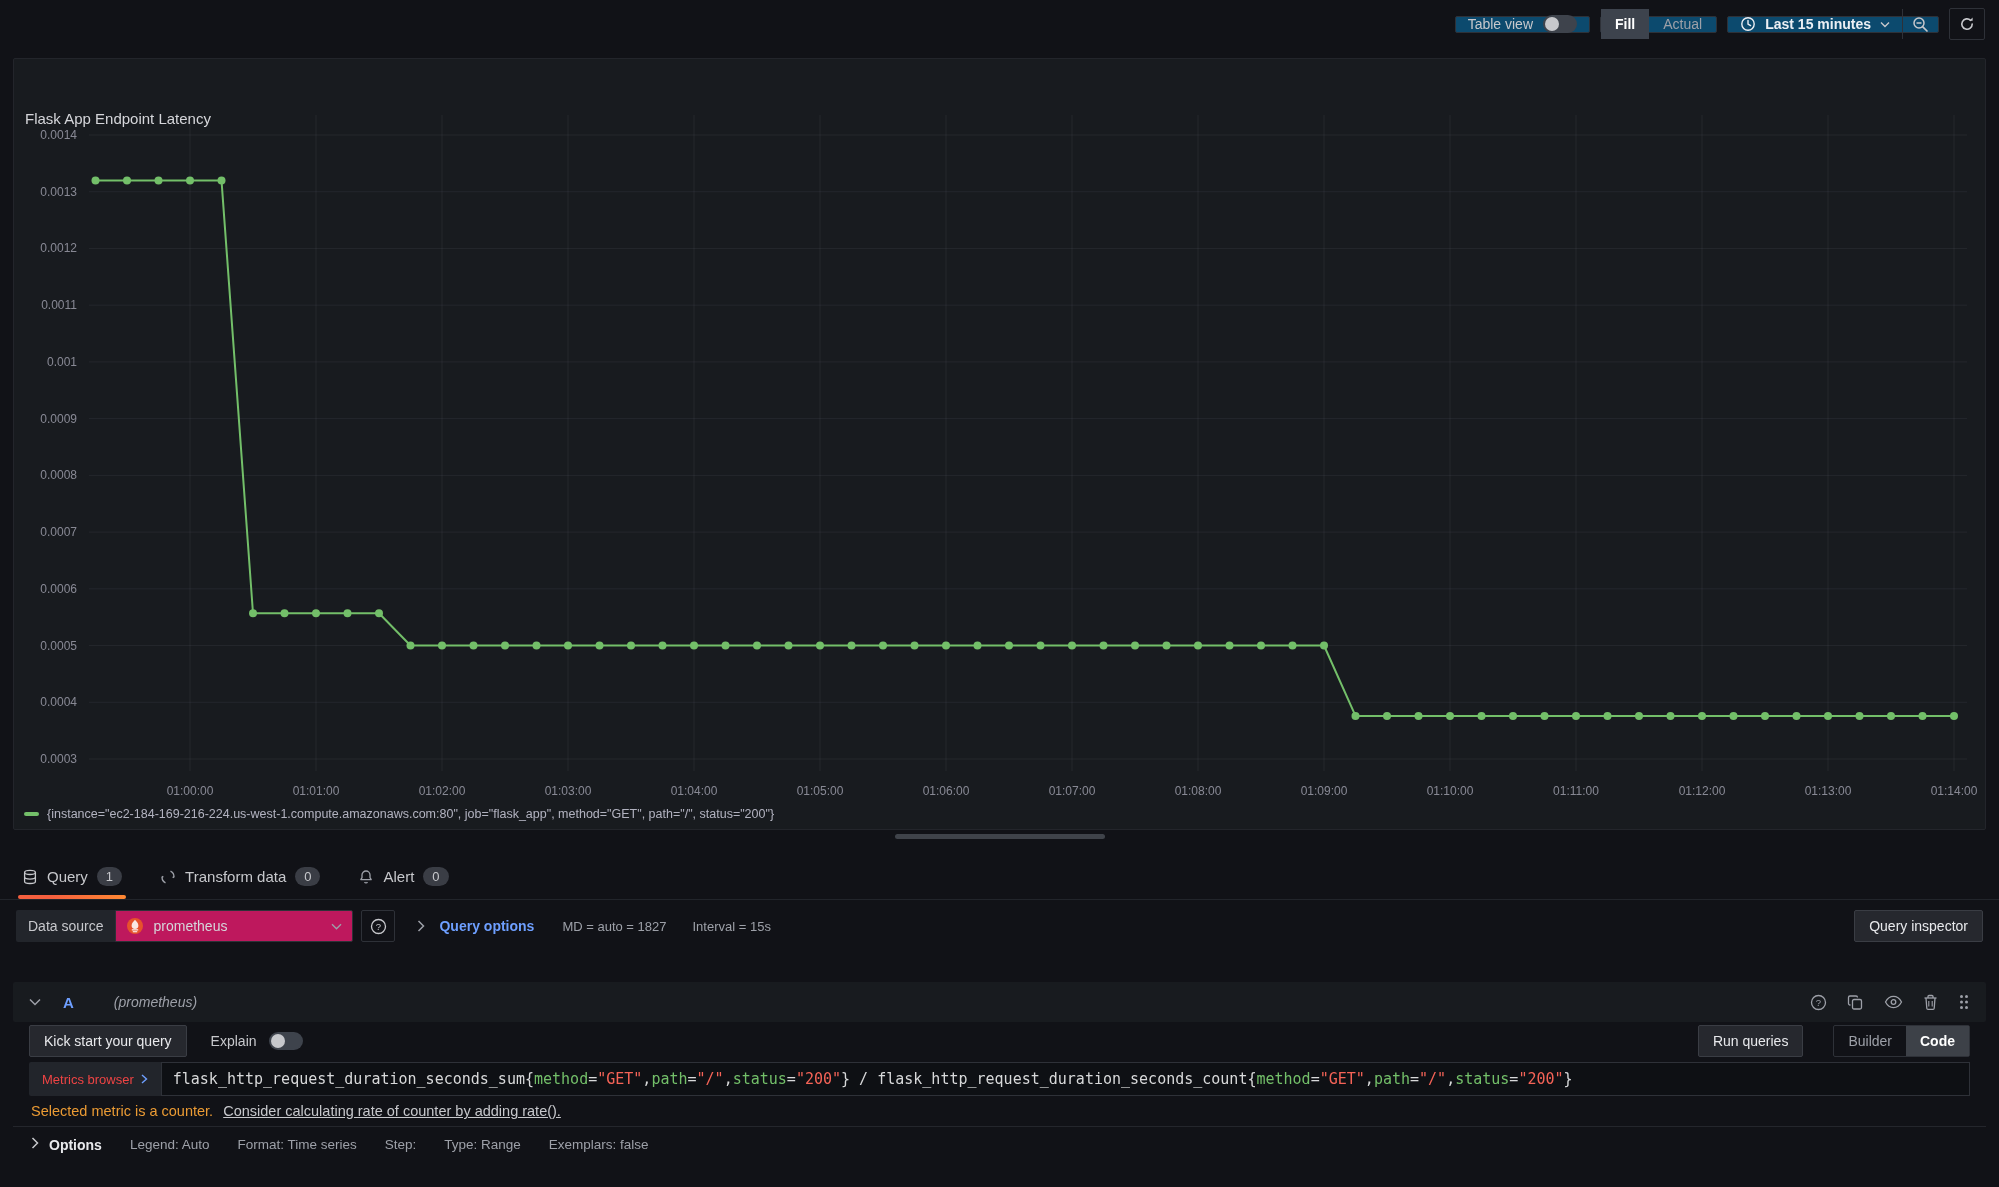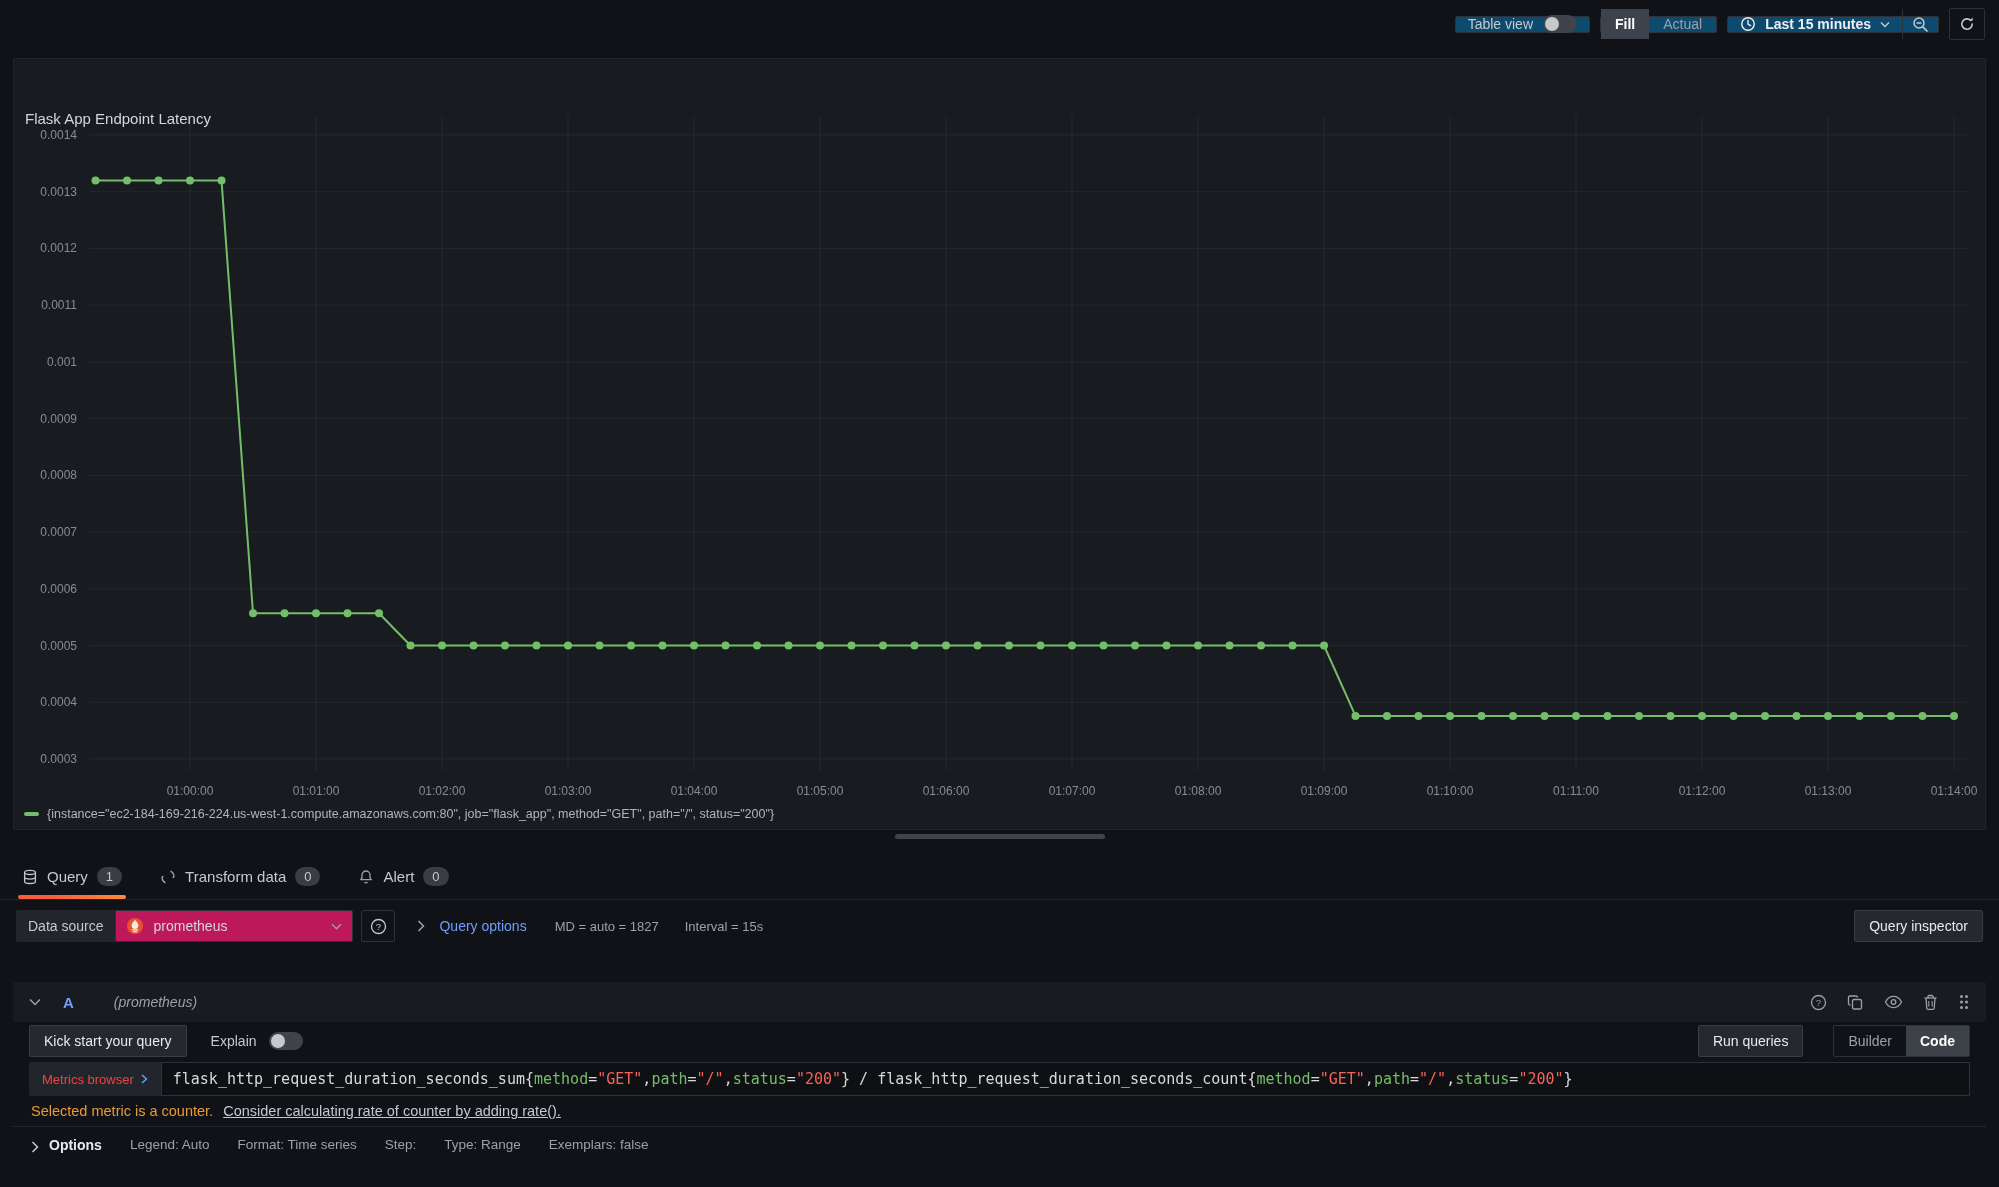--- a/index.html
+++ b/index.html
@@ -63,21 +63,21 @@
   }
   .badge { background:#3a3d45; color:#c7c8cc; font-size:13px; border-radius:11px; padding:2px 9px; line-height:1.2; }
 
   
   .ds-row { position:absolute; top:910px; left:16px; right:16px; height:32px; display:flex; align-items:center; font-size:14px; }
   .ds-label { background:#22252b; height:32px; display:flex; align-items:center; padding:0 12px; border-radius:2px 0 0 2px; color:#c7c8cc; }
   .ds-select { width:238px; height:32px; border:1px solid #2e3138; background:#be185d; display:flex; align-items:center; gap:9px; padding:0 10px; border-radius:0 2px 2px 0; cursor:pointer; }
   .ds-select .val { flex:1; color:#d5d6da; }
   .help-btn { width:34px; height:32px; border:1px solid #2e3138; border-radius:2px; margin-left:8px; display:flex; align-items:center; justify-content:center; }
   .qo-chev { margin-left:22px; color:#9da0a8; display:flex; }
-  .qo-label { margin-left:14px; color:#6e9fff; font-weight:400; cursor:pointer; }
+  .qo-label { margin-left:14px; color:#6e9fff; font-weight:700; cursor:pointer; }
   .qo-md { margin-left:28px; color:#9da0a8; font-size:13px; }
   .qo-int { margin-left:26px; color:#9da0a8; font-size:13px; }
   .flex-spacer { flex:1; }
   .btn { background:#26282e; border:1px solid #3a3d44; height:32px; padding:0 14px; border-radius:2px; color:#e8e9ec; font-size:14px; font-weight:500; display:flex; align-items:center; cursor:pointer; }
 
   
   .q-header {
     position:absolute; top:982px; left:13px; width:1973px; height:40px;
     background:#181b1f; border-radius:2px; display:flex; align-items:center; padding:0 16px;
   }
@@ -112,21 +112,21 @@
 
   .warning { margin:7px 0 0 18px; font-size:14.5px; }
   .warn-main { color:#eb9b34; font-weight:400; }
   .warn-link { color:#c7c8cc; text-decoration:underline; margin-left:6px; cursor:pointer; }
 
   .options-row {
     margin-top:7px; border-top:1px solid #24262c; height:36px;
     display:flex; align-items:center; gap:28px; padding-left:18px;
     font-size:13.5px; color:#9da0a8;
   }
-  .opt-head { display:flex; align-items:flex-end; gap:10px; color:#e8e9ec; font-weight:700; font-size:14px; cursor:pointer; }
+  .opt-head { display:flex; align-items:flex-start; gap:10px; color:#e8e9ec; font-weight:700; font-size:14px; cursor:pointer; }
 </style>
 </head>
 <body>
 
 <div class="topbar">
   <div class="grp tv-grp">
     <span>Table view</span>
     <span class="toggle">
         <span class="knob"></span>
       </span>

